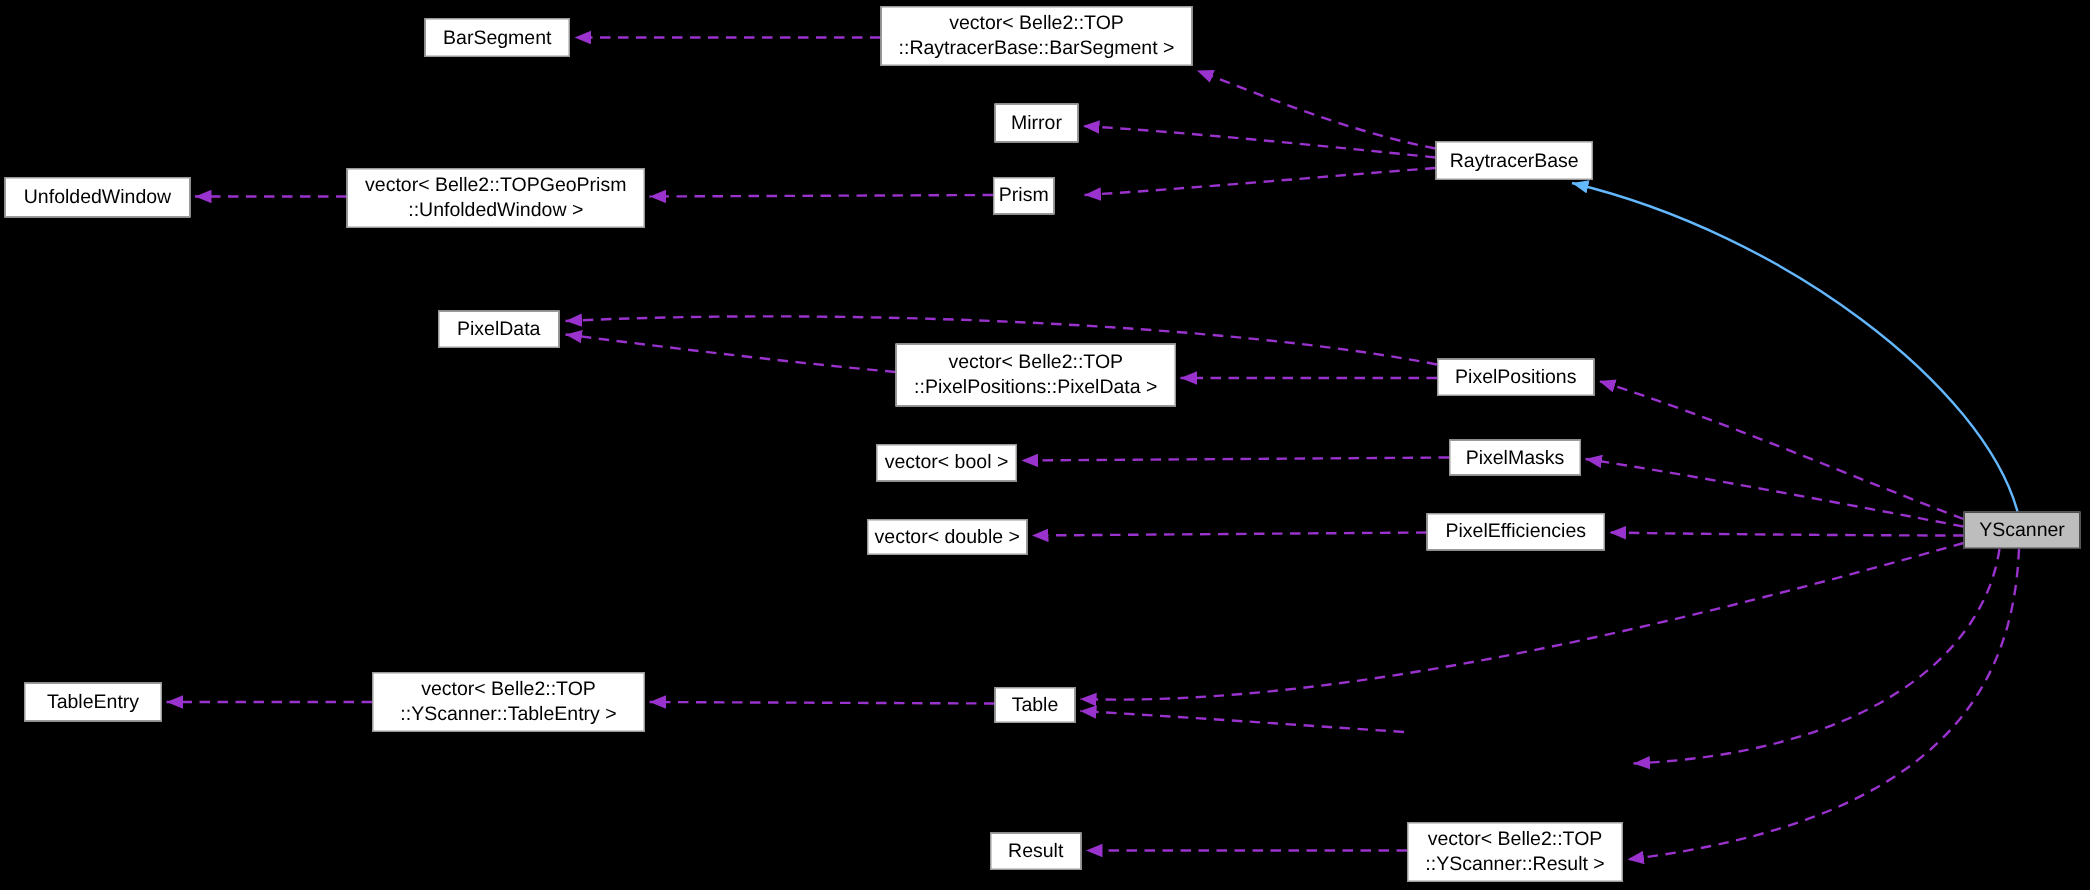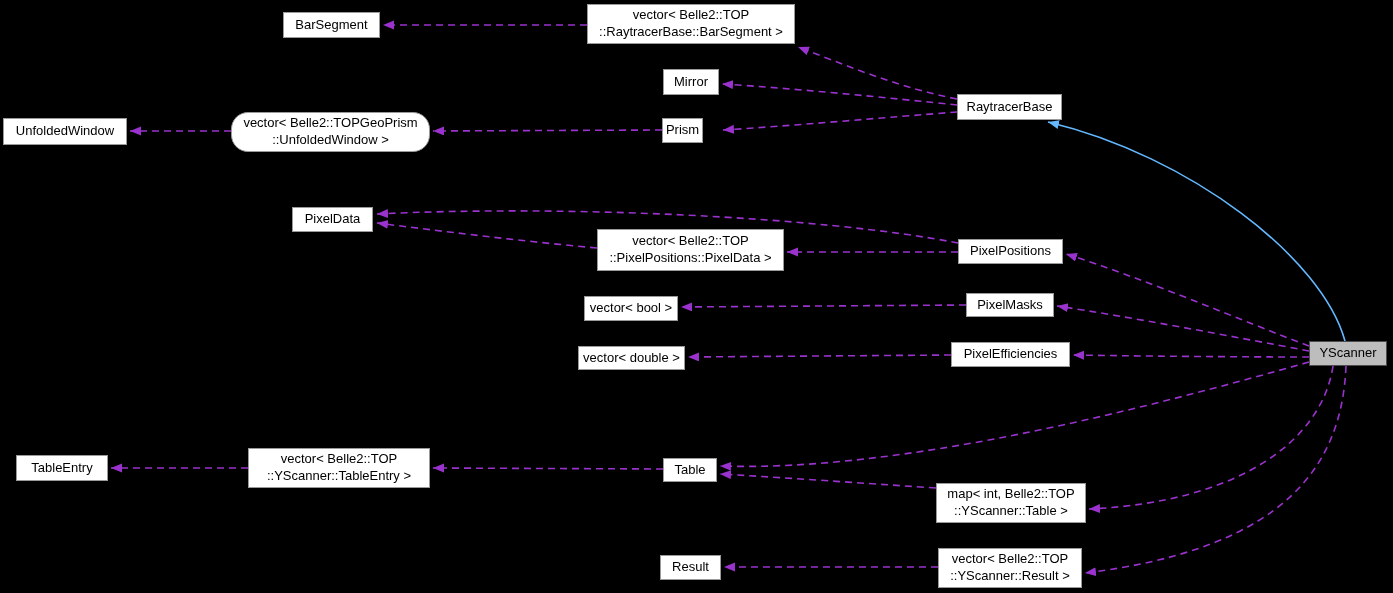--- a/index.html
+++ b/index.html
@@ -22,21 +22,21 @@
     display:flex;align-items:center;justify-content:center;
     text-align:center;white-space:pre;
   }
   .node.selected{background:var(--selected-fill,#bdbdbd);border-color:var(--selected-border,#4d4d4d);}
   
   .n-barsegment{left:283px;top:12px;width:97px;height:26px;}
   .n-vec-barsegment{left:587px;top:4px;width:208px;height:40px;}
   .n-mirror{left:663px;top:69px;width:56px;height:26px;text-align:right;}
   .n-prism{left:662px;top:118px;width:41px;height:25px;}
   .n-unfoldedwindow{left:3px;top:118px;width:124px;height:27px;}
-  .n-vec-unfoldedwindow{left:231px;top:112px;width:199px;height:40px;border-radius:17px;}
+  .n-vec-unfoldedwindow{left:231px;top:112px;width:199px;height:40px;}
   .n-raytracerbase{left:957px;top:94px;width:105px;height:26px;}
   .n-pixeldata{left:292px;top:207px;width:81px;height:25px;}
   .n-vec-pixeldata{left:597px;top:229px;width:187px;height:42px;}
   .n-pixelpositions{left:958px;top:239px;width:105px;height:25px;text-align:center;}
   .n-vec-bool{left:584px;top:296px;width:94px;height:25px;}
   .n-pixelmasks{left:966px;top:293px;width:88px;height:24px;}
   .n-vec-double{left:578px;top:346px;width:107px;height:24px;}
   .n-pixelefficiencies{left:951px;top:342px;width:119px;height:25px;}
   .n-yscanner{left:1309px;top:341px;width:78px;height:25px;}
   .n-tableentry{left:16px;top:455px;width:92px;height:26px;}
@@ -100,19 +100,17 @@
   <div class="node n-pixelpositions">PixelPositions</div>
   <div class="node n-vec-bool">vector&lt; bool &gt;</div>
   <div class="node n-pixelmasks">PixelMasks</div>
   <div class="node n-vec-double">vector&lt; double &gt;</div>
   <div class="node n-pixelefficiencies">PixelEfficiencies</div>
   <div class="node selected n-yscanner">YScanner</div>
   <div class="node n-tableentry">TableEntry</div>
   <div class="node n-vec-tableentry">vector&lt; Belle2::TOP
 ::YScanner::TableEntry &gt;</div>
   <div class="node n-table">Table</div>
-  <div class="node n-map-table">map&lt; int, Belle2::TOP
-::YScanner::Table &gt;</div>
   <div class="node n-result">Result</div>
   <div class="node n-vec-result">vector&lt; Belle2::TOP
 ::YScanner::Result &gt;</div>
 
 </div>
 
 </body></html>

